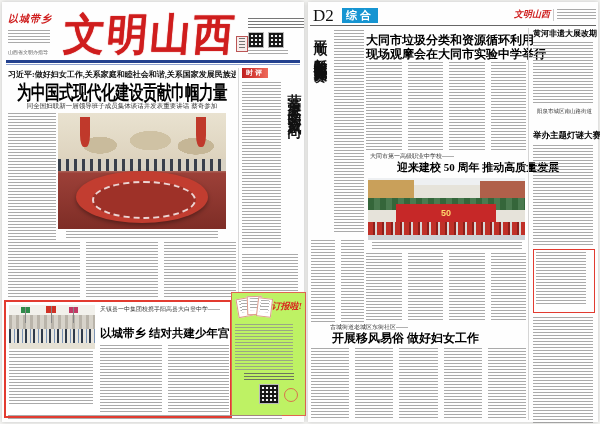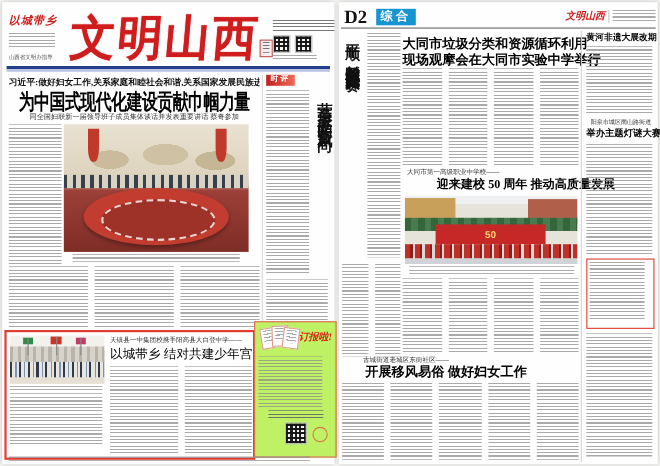--- a/index.html
+++ b/index.html
@@ -113,21 +113,21 @@
           <div class="abs" style="left:42px;top:1px;width:1px;height:17px;background:#888;"></div>
           <div class="abs" style="left:64px;top:2px;width:1px;height:16px;background:#888;"></div>
           <div class="abs" style="left:0;top:24px;width:86px;height:14px;background:repeating-linear-gradient(90deg,#2f3a4a 0 2px,#e8e6df 2px 5px,#7d95b5 5px 6px,#e8e6df 6px 8px);"></div>
         </div>
         <div class="greek" style="width:84px;height:7px;margin-top:2px;"></div>
         <div class="greek" style="width:84px;height:44px;margin-top:3px;"></div>
       </div>
 
       <div style="flex:1;display:flex;flex-direction:column;">
         <div style="font-size:6px;color:#333;white-space:nowrap;overflow:hidden;">天镇县一中集团校携手阳高县大白登中学——</div>
-        <div class="serif" style="font-size:11.5px;font-weight:400;color:#000;text-align:right;margin-top:0;white-space:nowrap;">以城带乡 结对共建少年宫</div>
+        <div class="serif" style="font-size:11.5px;font-weight:700;color:#000;text-align:right;margin-top:12px;white-space:nowrap;">以城带乡 结对共建少年宫</div>
         <div class="cols" style="flex:1;margin-top:4px;">
           <div class="greek"></div>
           <div class="greek"></div>
         </div>
       </div>
     </div>
   </div>
 
   <div class="abs" style="left:229px;top:290px;width:67px;height:116px;border:1.5px solid #e06552;background:#bef264;padding:3px;">
     <div style="position:relative;height:24px;">
@@ -148,21 +148,21 @@
       <div class="qr" style="width:18px;height:18px;margin:0 auto;"></div>
       <div style="position:absolute;right:4px;top:4px;width:12px;height:12px;border:1.5px solid #e05545;border-radius:50%;opacity:.8;"></div>
     </div>
   </div>
 
   <div class="abs greek" style="left:6px;top:413px;width:274px;height:4px;"></div>
 </div>
 
 <div class="abs page" style="left:308px;top:2px;width:290px;height:420px;">
 
-  <div class="abs serif" style="left:5px;top:4px;font-size:17px;font-weight:700;color:#111;">D2</div>
+  <div class="abs serif" style="left:5px;top:4px;font-size:17px;font-weight:400;color:#111;">D2</div>
   <div class="abs" style="left:34px;top:6px;width:36px;height:15px;background:#1695d2;color:#fff;font-size:11px;font-weight:bold;text-align:center;line-height:15px;letter-spacing:3px;">综合</div>
   <div class="abs hairline" style="left:2px;top:23px;width:286px;height:1px;background:#666;"></div>
   <div class="abs" style="left:206px;top:4px;width:82px;height:17px;display:flex;align-items:center;gap:3px;">
     <span class="serif" style="color:#cf1d1d;font-size:9px;font-weight:900;font-style:italic;white-space:nowrap;">文明山西</span>
     <span class="hairline" style="width:1px;height:12px;display:inline-block;"></span>
     <span class="greek" style="width:40px;height:11px;display:inline-block;"></span>
   </div>
 
   <div class="abs serif" style="left:58px;top:30px;width:160px;text-align:center;font-size:12px;font-weight:900;color:#000;white-space:nowrap;">大同市垃圾分类和资源循环利用</div>
   <div class="abs serif" style="left:58px;top:44px;width:160px;text-align:center;font-size:12px;font-weight:900;color:#000;white-space:nowrap;">现场观摩会在大同市实验中学举行</div>
@@ -208,20 +208,20 @@
     <div class="greek"></div>
     <div class="greek"></div>
     <div class="greek"></div>
     <div class="greek"></div>
   </div>
 
   <div class="abs" style="left:220px;top:26px;width:68px;height:392px;border-left:1px solid #d5d5d5;padding-left:4px;box-sizing:border-box;">
     <div class="serif" style="font-size:8px;font-weight:900;color:#000;text-align:center;white-space:nowrap;">黄河非遗大展改期</div>
     <div class="greek" style="width:60px;height:62px;margin-top:3px;"></div>
     <div style="font-size:5.5px;color:#333;text-align:center;margin-top:4px;white-space:nowrap;overflow:hidden;">阳泉市城区南山路街道</div>
-    <div class="serif" style="font-size:8.5px;font-weight:900;color:#000;text-align:center;margin-top:1px;white-space:nowrap;">举办主题灯谜大赛</div>
+    <div class="serif" style="font-size:8.5px;font-weight:900;color:#000;text-align:center;margin-top:15px;white-space:nowrap;">举办主题灯谜大赛</div>
     <div class="greek" style="width:60px;height:100px;margin-top:3px;"></div>
     <div style="width:56px;height:58px;border:1.5px solid #e23b30;margin-top:4px;padding:2px;">
       <div class="greek" style="width:50px;height:52px;"></div>
     </div>
     <div class="greek" style="width:60px;height:112px;margin-top:4px;"></div>
   </div>
 </div>
 
 </body></html>

